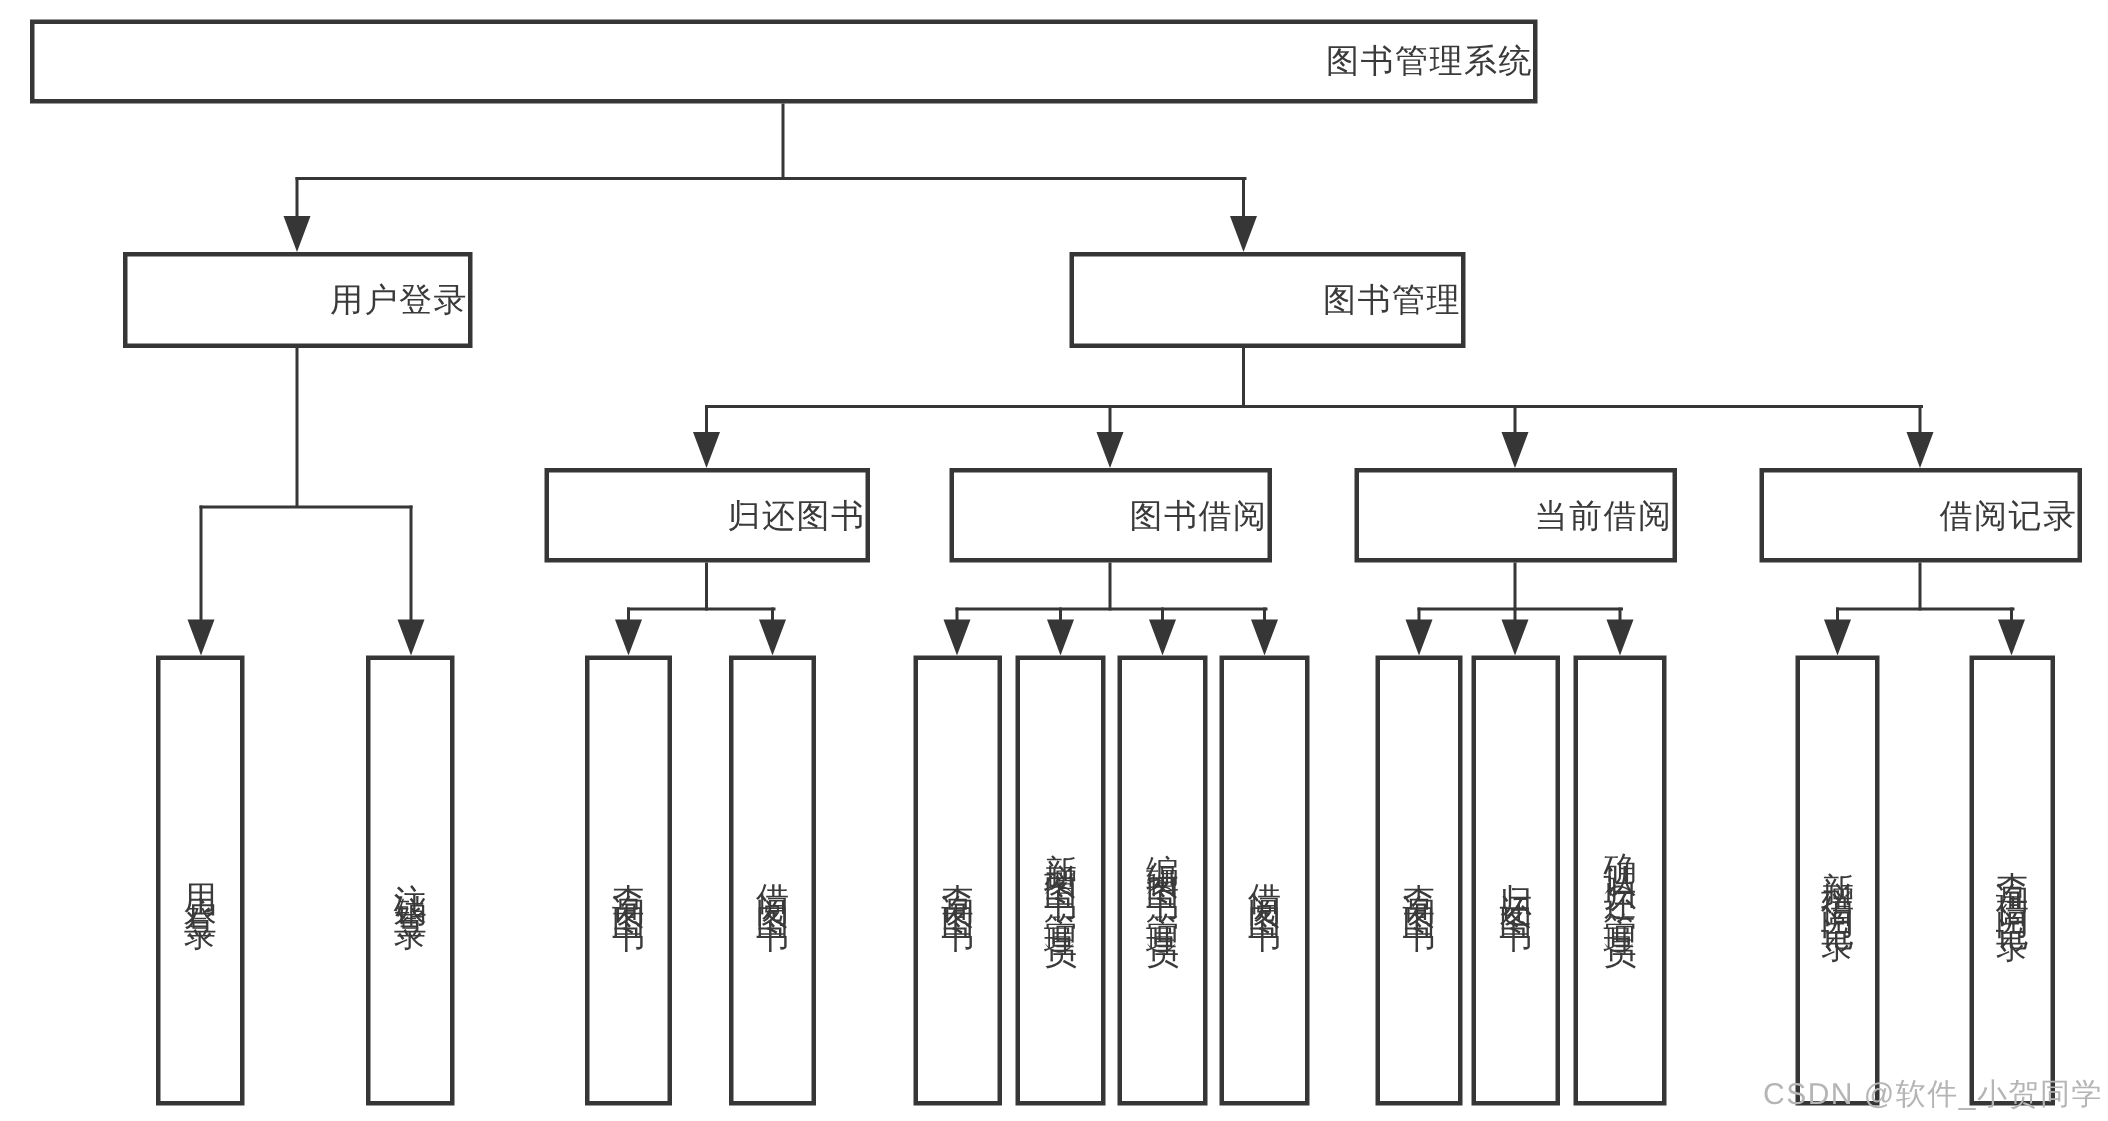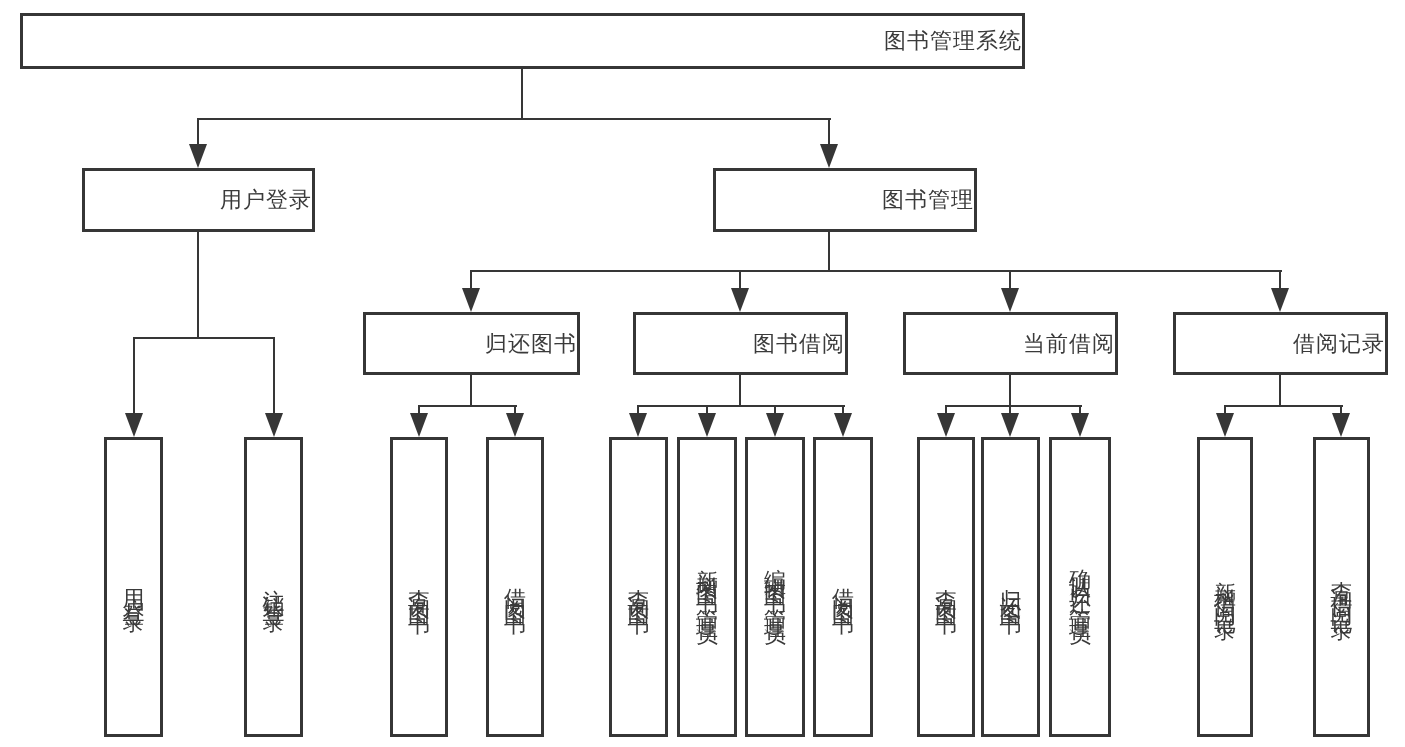--- a/index.html
+++ b/index.html
@@ -186,14 +186,15 @@
     <span class="vtxt">确认归还（管理员）</span>
   </div>
 
   <div class="leaf" style="left:1197px;width:56px;">
     <span class="vtxt">新增借阅记录</span>
   </div>
   <div class="leaf" style="left:1313px;width:57px;">
     <span class="vtxt">查询借阅记录</span>
   </div>
 
+  <div class="watermark">CSDN @软件_小贺同学</div>
 
 </div>
 
 </body></html>

